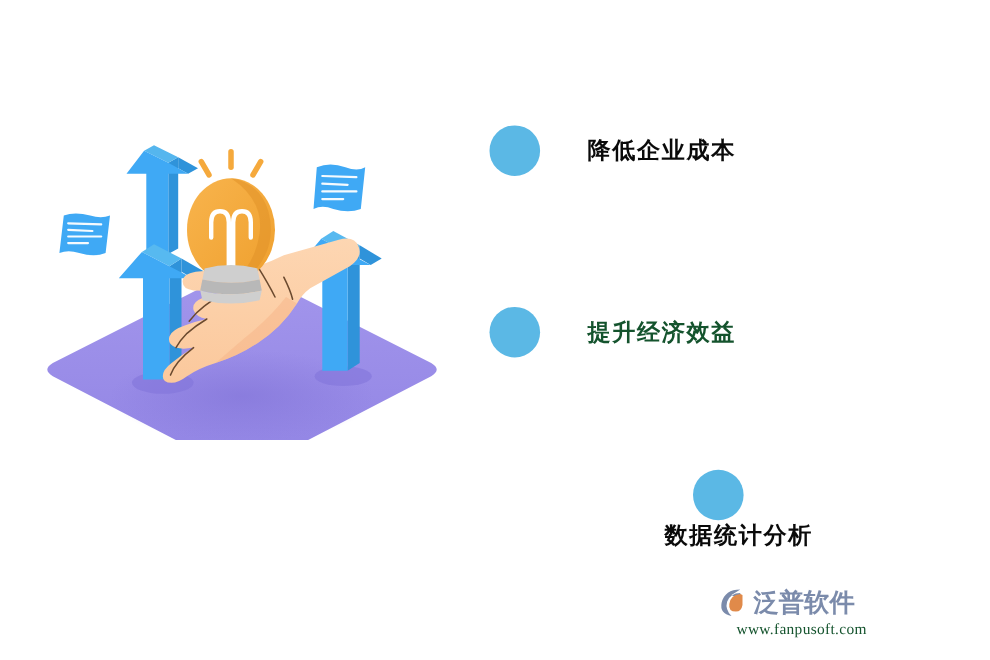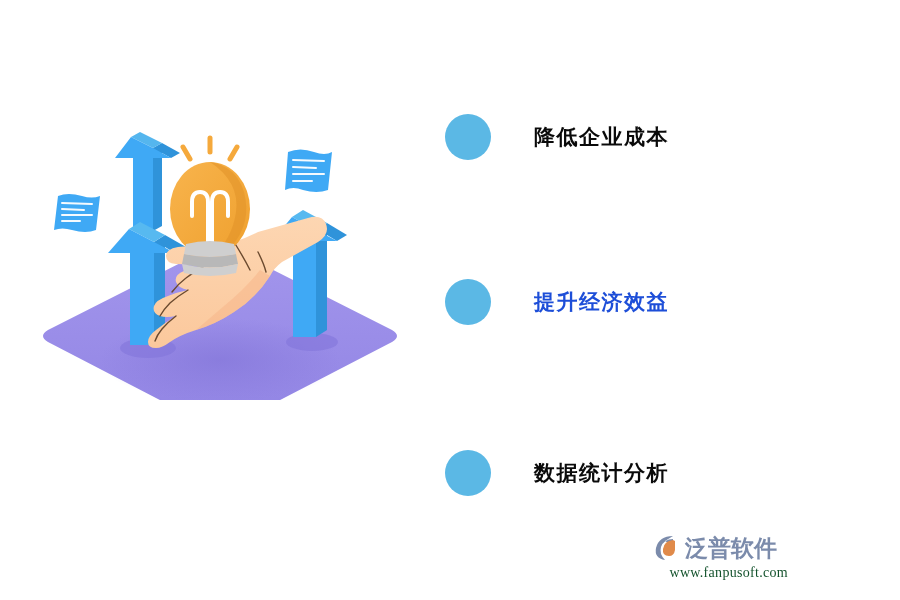--- a/index.html
+++ b/index.html
@@ -44,21 +44,21 @@
   .bullet-row {
     position: absolute;
     left: 0;
     width: 420px;
     height: 60px;
     display: flex;
     align-items: center;
   }
   .bullet-row.r0 { top: 7px; }
   .bullet-row.r1 { top: 172px; }
-  .bullet-row.r2 { top: 343px; }
+  .bullet-row.r2 { top: 327px; flex-direction: column; }
 
   .bullet-dot {
     width: 46px;
     height: 46px;
     border-radius: 50%;
     flex: 0 0 46px;
     margin-left: 5px;
   }
   .bullet-label {
     margin-left: 43px;
@@ -258,21 +258,21 @@
 
   <div id="bullet-list">
 
     <div class="bullet-row r0">
       <span class="bullet-dot" style="background: rgb(91, 184, 229);"></span>
       <span class="bullet-label" style="color: rgb(10, 10, 10);">降低企业成本</span>
     </div>
 
     <div class="bullet-row r1">
       <span class="bullet-dot" style="background: rgb(91, 184, 229);"></span>
-      <span class="bullet-label" style="color: #1d4ed8;">提升经济效益</span>
+      <span class="bullet-label" style="color: #14532d;">提升经济效益</span>
     </div>
 
     <div class="bullet-row r2">
       <span class="bullet-dot" style="background: rgb(91, 184, 229);"></span>
       <span class="bullet-label" style="color: rgb(10, 10, 10);">数据统计分析</span>
     </div>
 
   </div>
 
   <div id="watermark">

